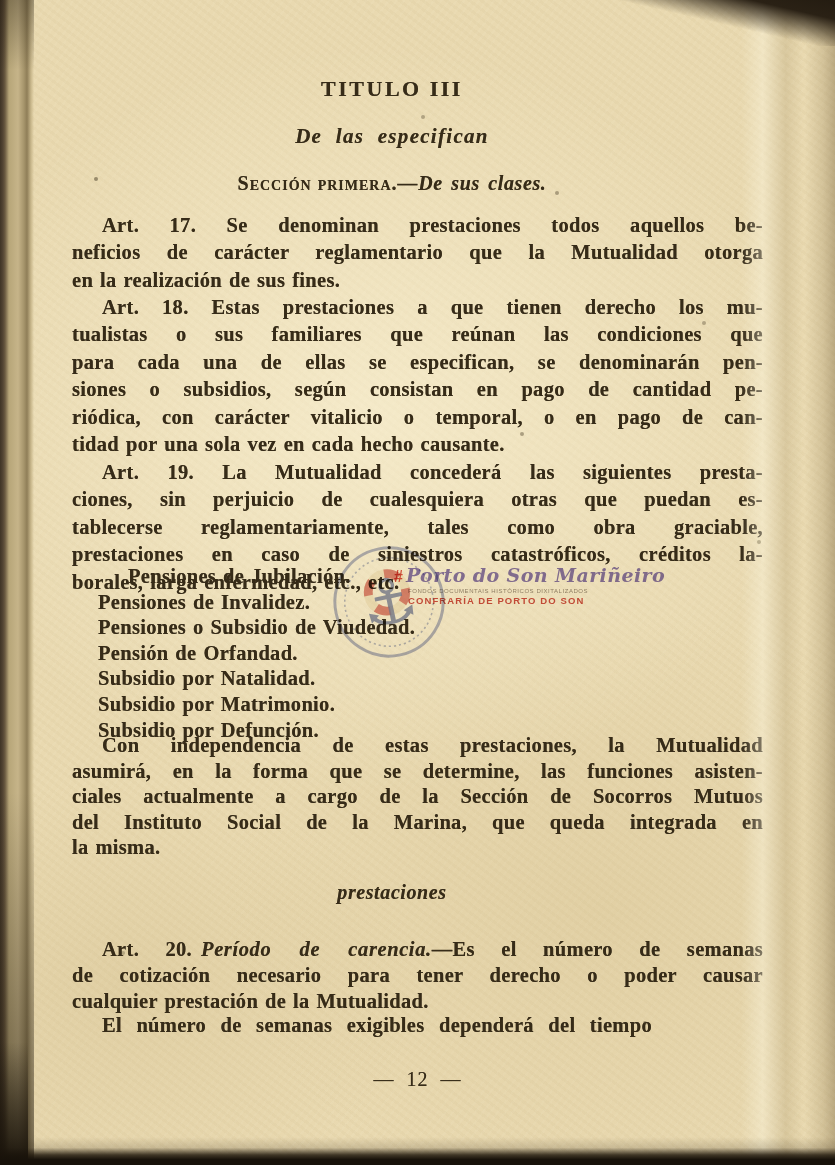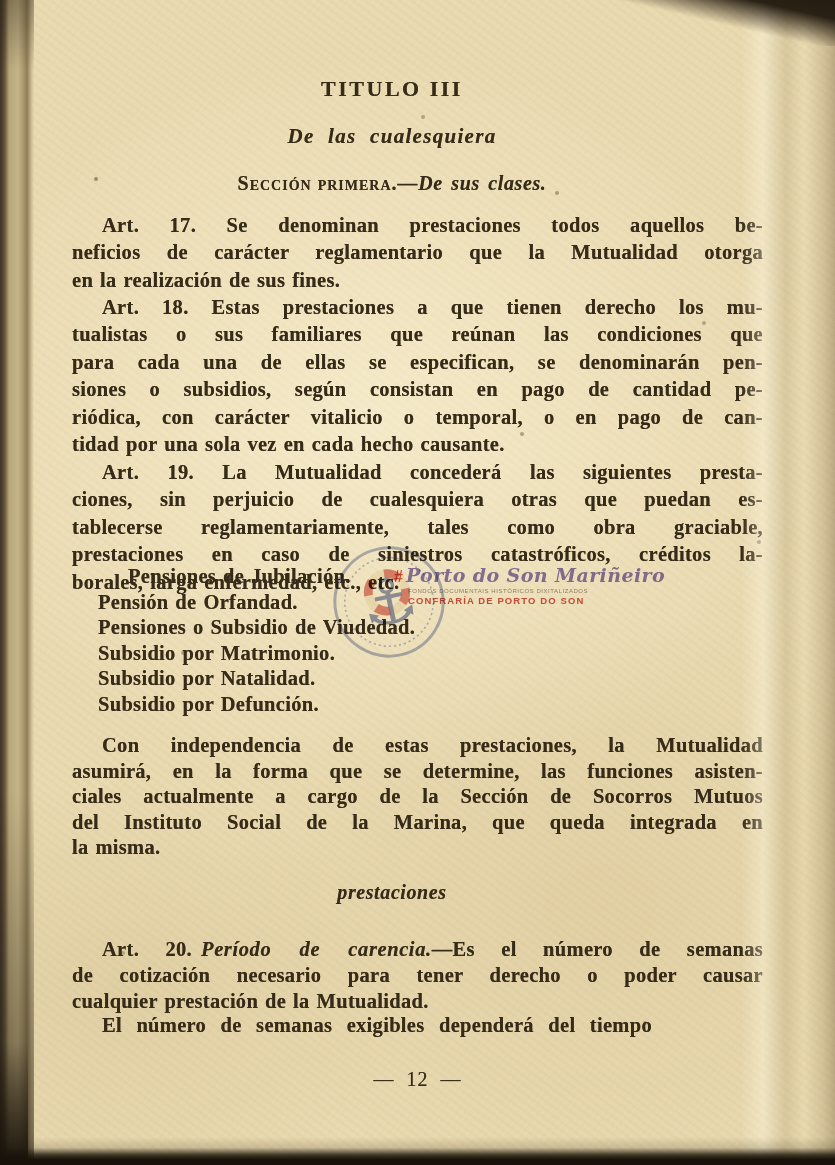--- a/index.html
+++ b/index.html
@@ -66,21 +66,21 @@
   .stamp-sub { margin:2px 0 0 14px; font-family:"Liberation Sans",sans-serif; font-size:6px; color:#9a9088; letter-spacing:0.55px; }
   .stamp-org { margin:1px 0 0 14px; font-family:"Liberation Sans",sans-serif; font-size:9.5px; font-weight:bold; color:#d0544a; letter-spacing:1.1px; }
 </style>
 </head>
 <body>
 
 <div class="scan">
 
   <div class="headings ink">
     <div class="h-title">TITULO III</div>
-    <div class="h-subtitle">De las cualesquiera</div>
+    <div class="h-subtitle">De las especifican</div>
     <div class="h-section">
       <span class="sc">Sección primera.</span><span class="it">—De sus clases.</span>
     </div>
   </div>
 
   <div class="block lh27 para ink" style="top:212px;">
       <div class="ln first">Art. 17. Se denominan prestaciones todos aquellos be-</div>
       <div class="ln">neficios de carácter reglamentario que la Mutualidad otorga</div>
       <div class="ln last">en la realización de sus fines.</div>
     </div>
@@ -95,24 +95,25 @@
   <div class="block lh27 para ink" style="top:459px;">
       <div class="ln first">Art. 19. La Mutualidad concederá las siguientes presta-</div>
       <div class="ln">ciones, sin perjuicio de cualesquiera otras que puedan es-</div>
       <div class="ln">tablecerse reglamentariamente, tales como obra graciable,</div>
       <div class="ln">prestaciones en caso de siniestros catastróficos, créditos la-</div>
       <div class="ln last">borales, larga enfermedad, etc., etc.</div>
     </div>
 
   <div class="block lh25 list ink" style="top:564px;">
       <div class="ln first">Pensiones de Jubilación.</div>
+      <div class="ln">Pensiones de Invalidez.</div>
+      <div class="ln">Pensiones o Subsidio de Viudedad.</div>
       <div class="ln">Pensión de Orfandad.</div>
-      <div class="ln">Pensiones o Subsidio de Viudedad.</div>
+      <div class="ln">Subsidio por Natalidad.</div>
       <div class="ln">Subsidio por Matrimonio.</div>
-      <div class="ln">Subsidio por Natalidad.</div>
       <div class="ln last">Subsidio por Defunción.</div>
     </div>
 
   <div class="block lh25 para ink" style="top:733px;">
       <div class="ln first">Con independencia de estas prestaciones, la Mutualidad</div>
       <div class="ln">asumirá, en la forma que se determine, las funciones asisten-</div>
       <div class="ln">ciales actualmente a cargo de la Sección de Socorros Mutuos</div>
       <div class="ln">del Instituto Social de la Marina, que queda integrada en</div>
       <div class="ln last">la misma.</div>
     </div>

